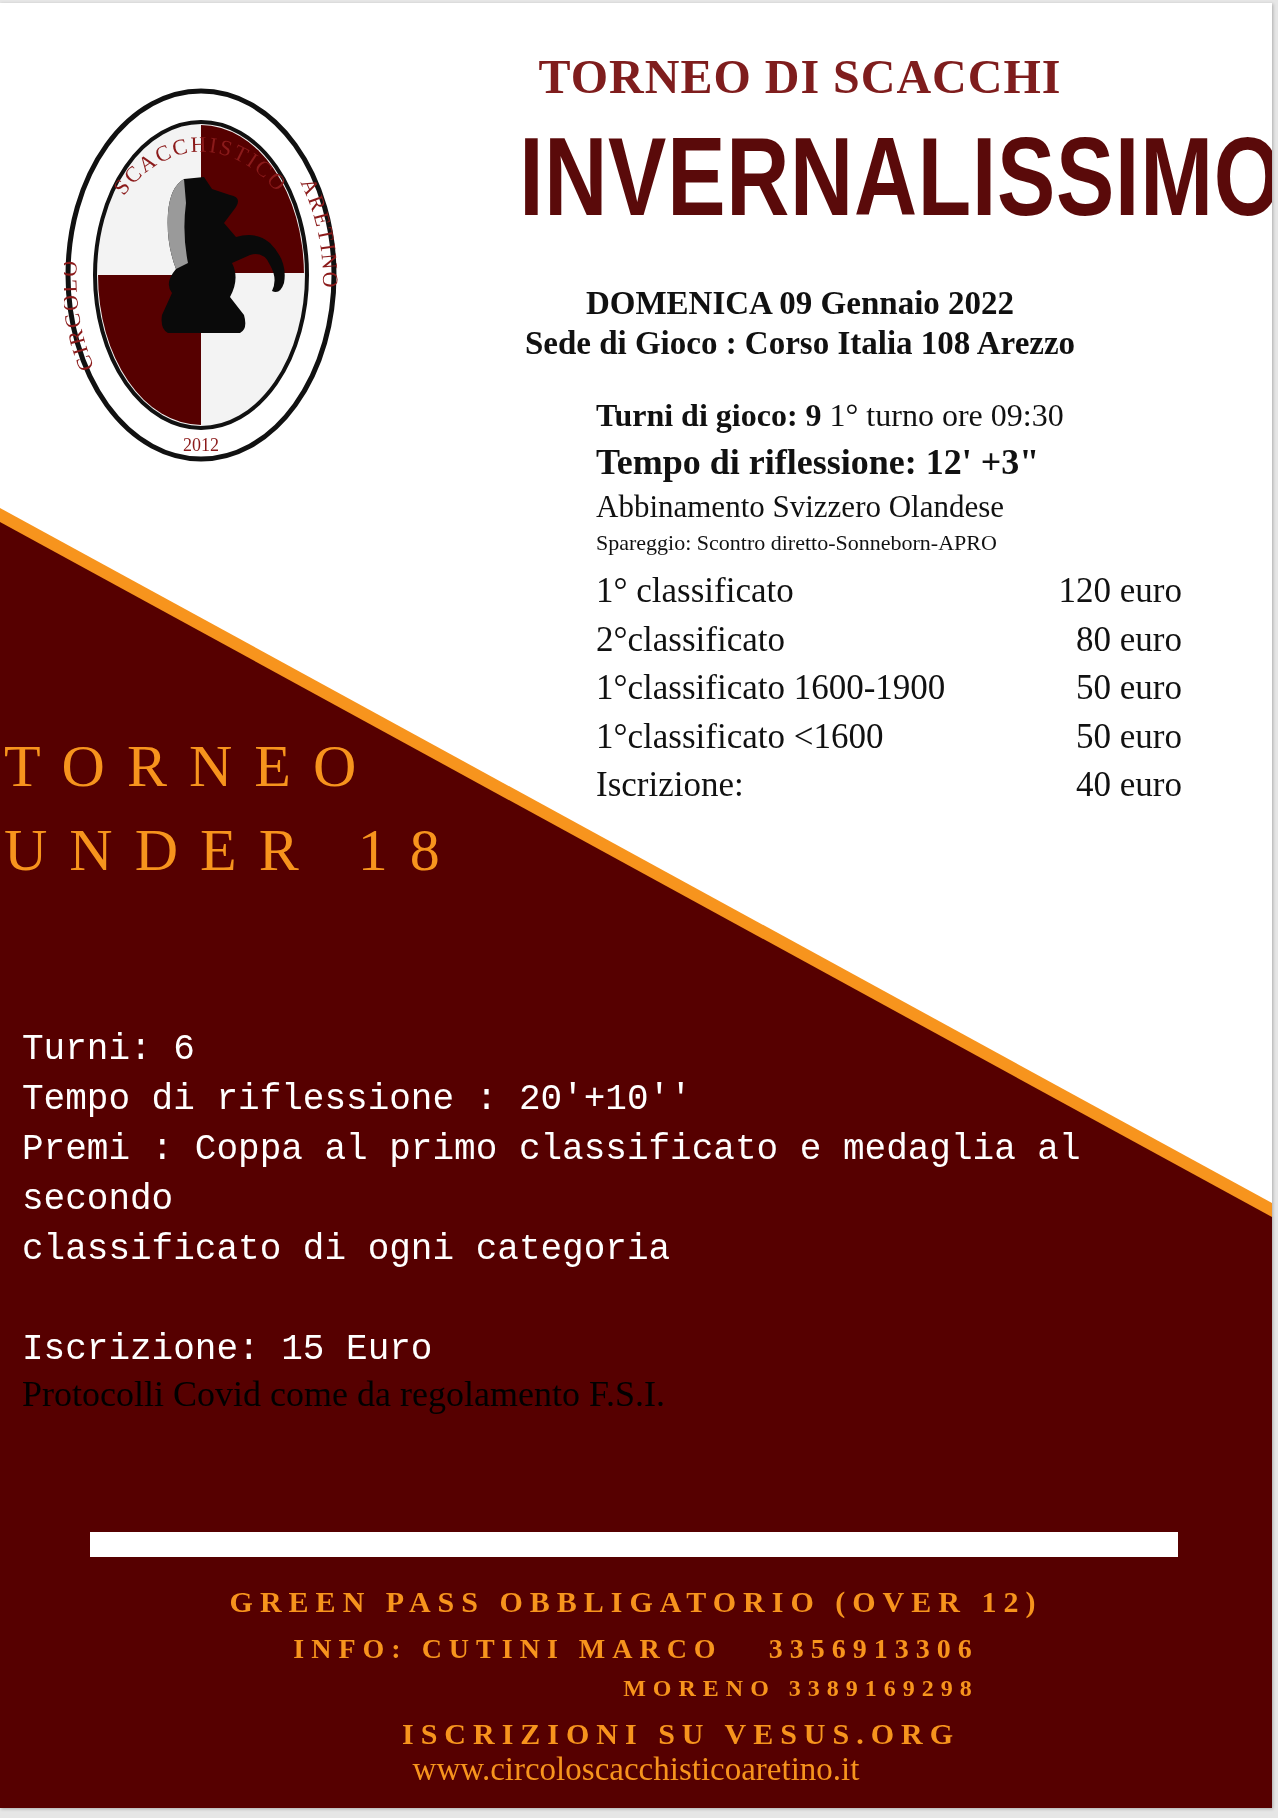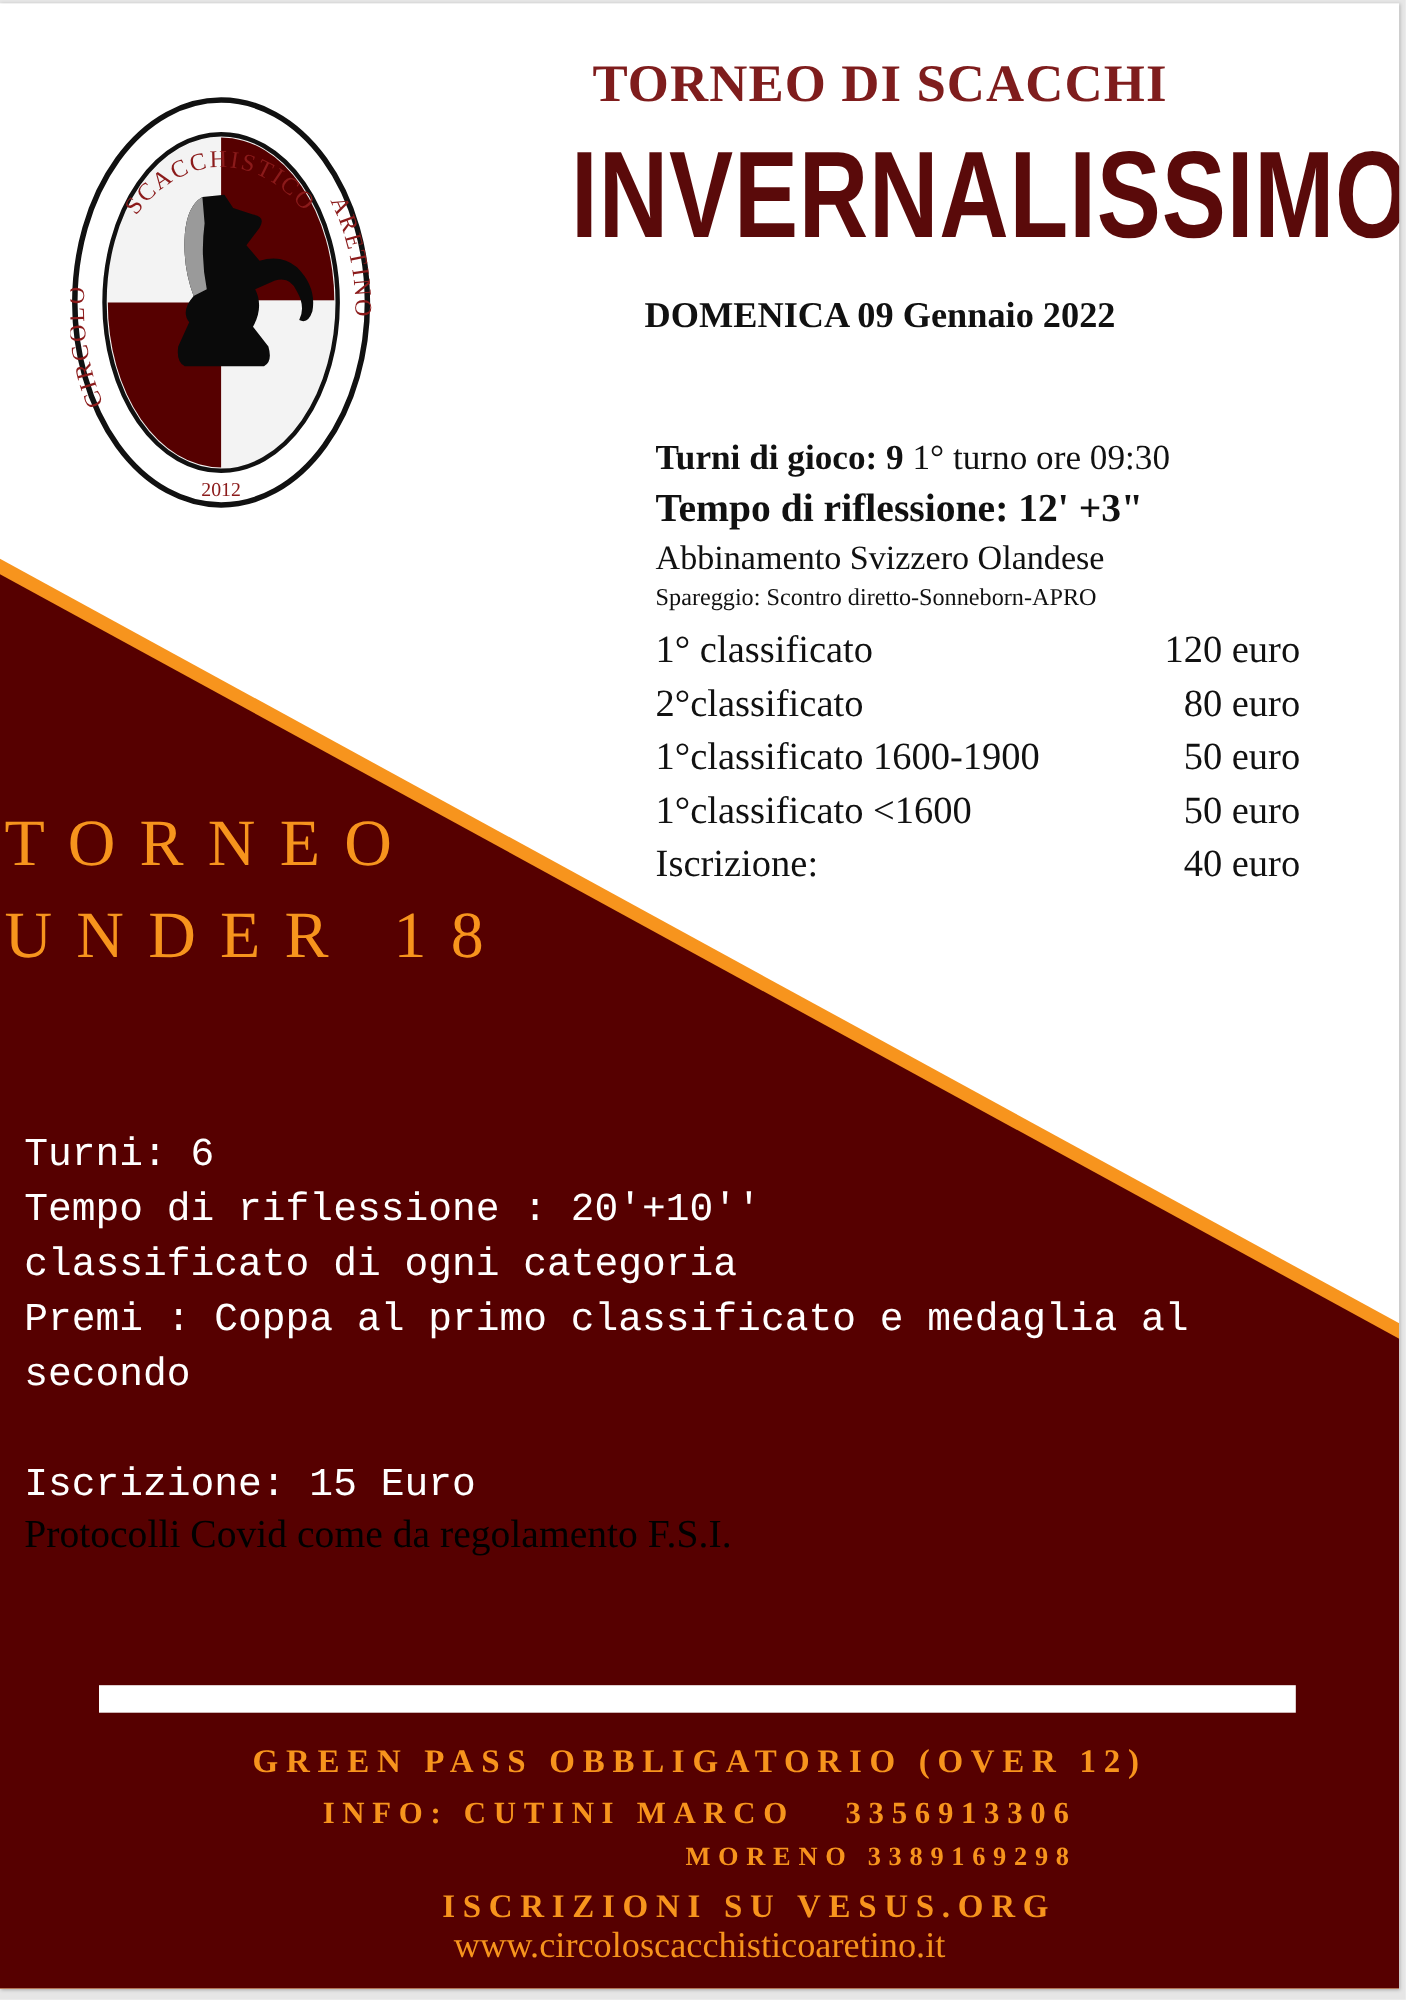--- a/index.html
+++ b/index.html
@@ -28,21 +28,21 @@
     font-weight: bold; font-size: 48px; color: #7f1d1d; letter-spacing: 1px;
   }
   .title {
     position: absolute; left: 440px; width: 720px; top: 118px;
     text-align: center; font-family: "Liberation Sans", sans-serif;
     font-weight: bold; font-size: 112px; color: #5a0a0a;
     transform: scaleX(0.78); transform-origin: center; letter-spacing: 1px;
     line-height: 1;
   }
   .date-line {
-    position: absolute; left: 440px; width: 720px; top: 266px;
+    position: absolute; left: 440px; width: 720px; top: 282px;
     text-align: center; font-family: "Liberation Serif", serif;
     font-weight: bold; font-size: 33px; color: #111;
   }
   .venue-line {
     position: absolute; left: 440px; width: 720px; top: 322px;
     text-align: center; font-family: "Liberation Serif", serif;
     font-weight: bold; font-size: 33px; color: #111;
   }
 
   
@@ -126,20 +126,21 @@
     </text>
     <text font-family="Liberation Serif, serif" font-size="22" fill="#8b1a1a" letter-spacing="2">
       <textPath href="#arc-right" startOffset="4%">ARETINO</textPath>
     </text>
     <text x="137" y="368" text-anchor="middle" font-family="Liberation Serif, serif" font-size="18" fill="#8b1a1a">2012</text>
   </svg>
 
   <div class="subtitle">TORNEO DI SCACCHI</div>
   <div class="title">INVERNALISSIMO</div>
   <div class="date-line">DOMENICA 09 Gennaio 2022</div>
+  <div class="venue-line">Sede di Gioco : Corso Italia 108 Arezzo</div>
 
   <div class="info">
     <div class="l1">
       <b>Turni di gioco: 9</b><span> 1° turno ore 09:30</span>
     </div>
     <div class="l2">Tempo di riflessione: 12' +3"</div>
     <div class="l3">Abbinamento Svizzero Olandese</div>
     <div class="l4">Spareggio: Scontro diretto-Sonneborn-APRO</div>
     <div class="prizes">
       <div class="prize-row">
@@ -164,22 +165,22 @@
       </div>
     </div>
   </div>
 
   <div class="u18-heading u18-h1">TORNEO</div>
   <div class="u18-heading u18-h2">UNDER 18</div>
 
   <div class="u18-body">
     <div>Turni: 6</div>
     <div>Tempo di riflessione : 20'+10''</div>
+    <div>Premi : Coppa al primo classificato e medaglia al secondo</div>
     <div>classificato di ogni categoria</div>
-    <div>Premi : Coppa al primo classificato e medaglia al secondo</div>
     <div class="gap"></div>
     <div>Iscrizione: 15 Euro</div>
   </div>
   <div class="covid">Protocolli Covid come da regolamento F.S.I.</div>
 
   <div class="white-bar"></div>
   <div class="footer-line f1">GREEN PASS OBBLIGATORIO (OVER 12)</div>
   <div class="footer-line f2">
     <span>INFO: CUTINI MARCO</span><span class="gap"></span><span>3356913306</span>
   </div>

